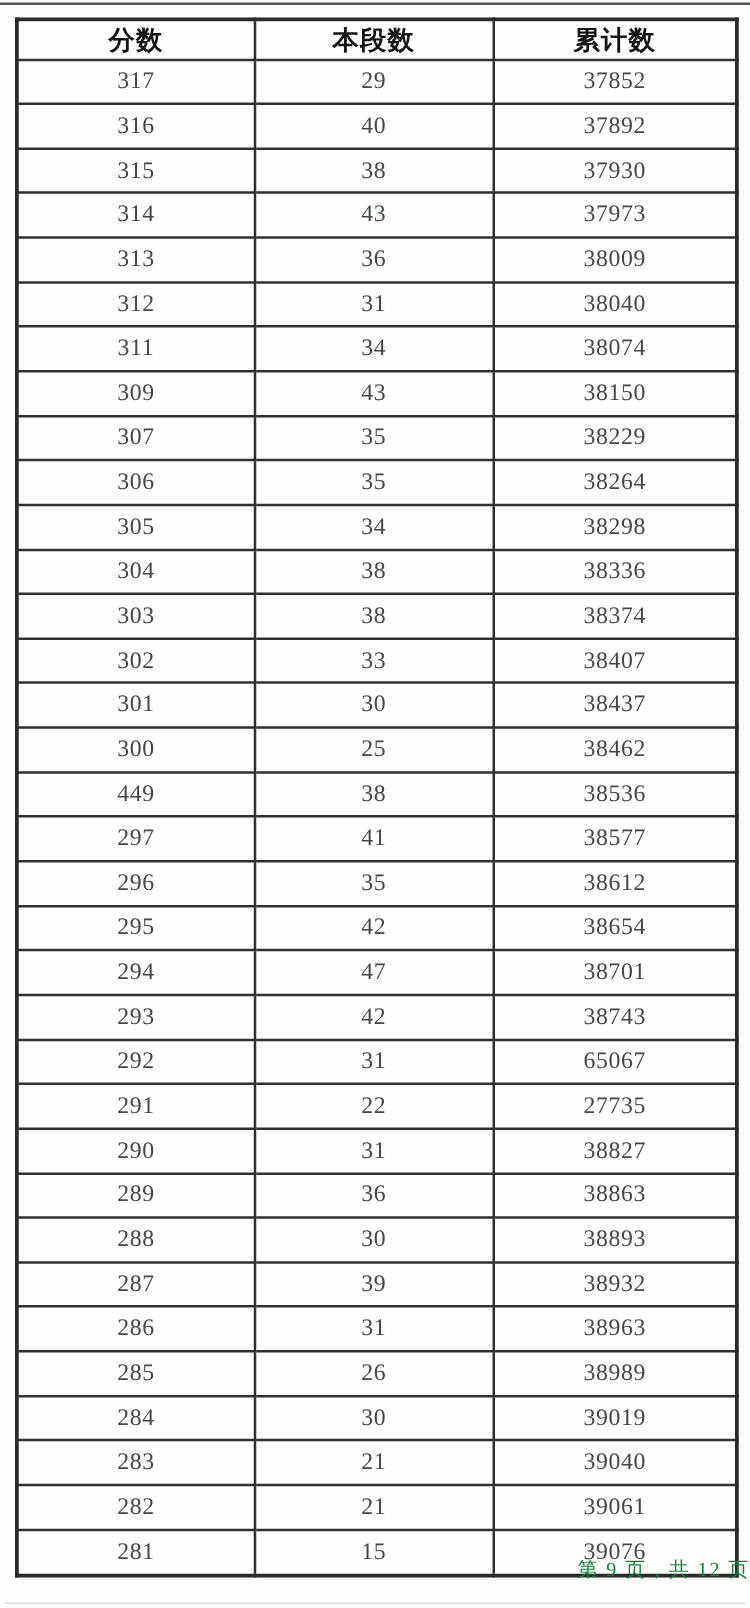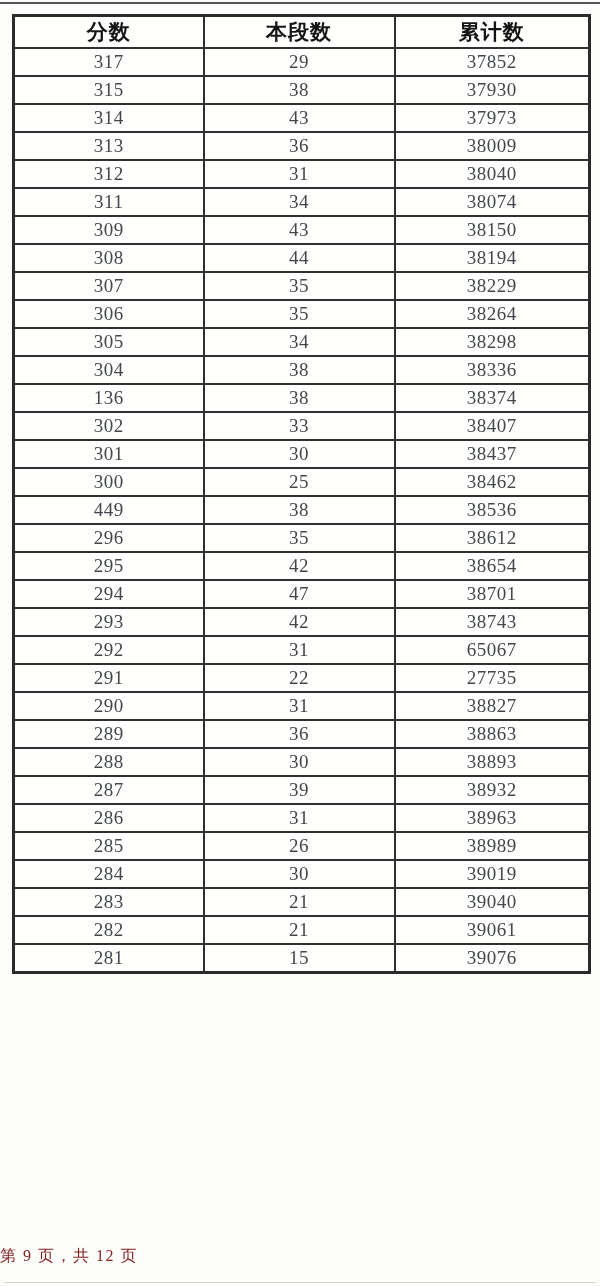--- a/index.html
+++ b/index.html
@@ -25,21 +25,21 @@
     left: 4px;
     width: 592px;
     height: 1px;
     background: #d8d5cf;
   }
   table.score-table {
     position: absolute;
     top: 14px;
     left: 12px;
     width: 576px;
-    height: 960px;
+    height: 1248px;
     border-collapse: collapse;
     table-layout: fixed;
     border: 3px solid #2b2b2b;
   }
   table.score-table th,
   table.score-table td {
     border: 2px solid #303030;
     text-align: center;
     vertical-align: middle;
     background: #fefefd;
@@ -56,24 +56,24 @@
     font-family: "Liberation Serif", serif;
     font-size: 19px;
     color: #43474c;
     letter-spacing: 0.5px;
   }
   .page-footer {
     position: absolute;
     top: 1246px;
     left: 0;
     width: 600px;
-    text-align: left;
+    text-align: right;
     font-family: "Liberation Serif", serif;
     font-size: 16px;
-    color: #7f1d1d;
+    color: #15803d;
     letter-spacing: 1.5px;
   }
 </style>
 </head>
 <body>
 
 <div class="top-rule"></div>
 
 <table class="score-table">
   <colgroup>
@@ -88,20 +88,25 @@
       <th>累计数</th>
     </tr>
   </thead>
   <tbody>
       <tr>
         <td>317</td>
         <td>29</td>
         <td>37852</td>
       </tr>
       <tr>
+        <td>316</td>
+        <td>40</td>
+        <td>37892</td>
+      </tr>
+      <tr>
         <td>315</td>
         <td>38</td>
         <td>37930</td>
       </tr>
       <tr>
         <td>314</td>
         <td>43</td>
         <td>37973</td>
       </tr>
       <tr>
@@ -118,46 +123,41 @@
         <td>311</td>
         <td>34</td>
         <td>38074</td>
       </tr>
       <tr>
         <td>309</td>
         <td>43</td>
         <td>38150</td>
       </tr>
       <tr>
-        <td>308</td>
-        <td>44</td>
-        <td>38194</td>
-      </tr>
-      <tr>
         <td>307</td>
         <td>35</td>
         <td>38229</td>
       </tr>
       <tr>
         <td>306</td>
         <td>35</td>
         <td>38264</td>
       </tr>
       <tr>
         <td>305</td>
         <td>34</td>
         <td>38298</td>
       </tr>
       <tr>
         <td>304</td>
         <td>38</td>
         <td>38336</td>
       </tr>
       <tr>
-        <td>136</td>
+        <td>303</td>
         <td>38</td>
         <td>38374</td>
       </tr>
       <tr>
         <td>302</td>
         <td>33</td>
         <td>38407</td>
       </tr>
       <tr>
         <td>301</td>
@@ -168,20 +168,25 @@
         <td>300</td>
         <td>25</td>
         <td>38462</td>
       </tr>
       <tr>
         <td>449</td>
         <td>38</td>
         <td>38536</td>
       </tr>
       <tr>
+        <td>297</td>
+        <td>41</td>
+        <td>38577</td>
+      </tr>
+      <tr>
         <td>296</td>
         <td>35</td>
         <td>38612</td>
       </tr>
       <tr>
         <td>295</td>
         <td>42</td>
         <td>38654</td>
       </tr>
       <tr>

